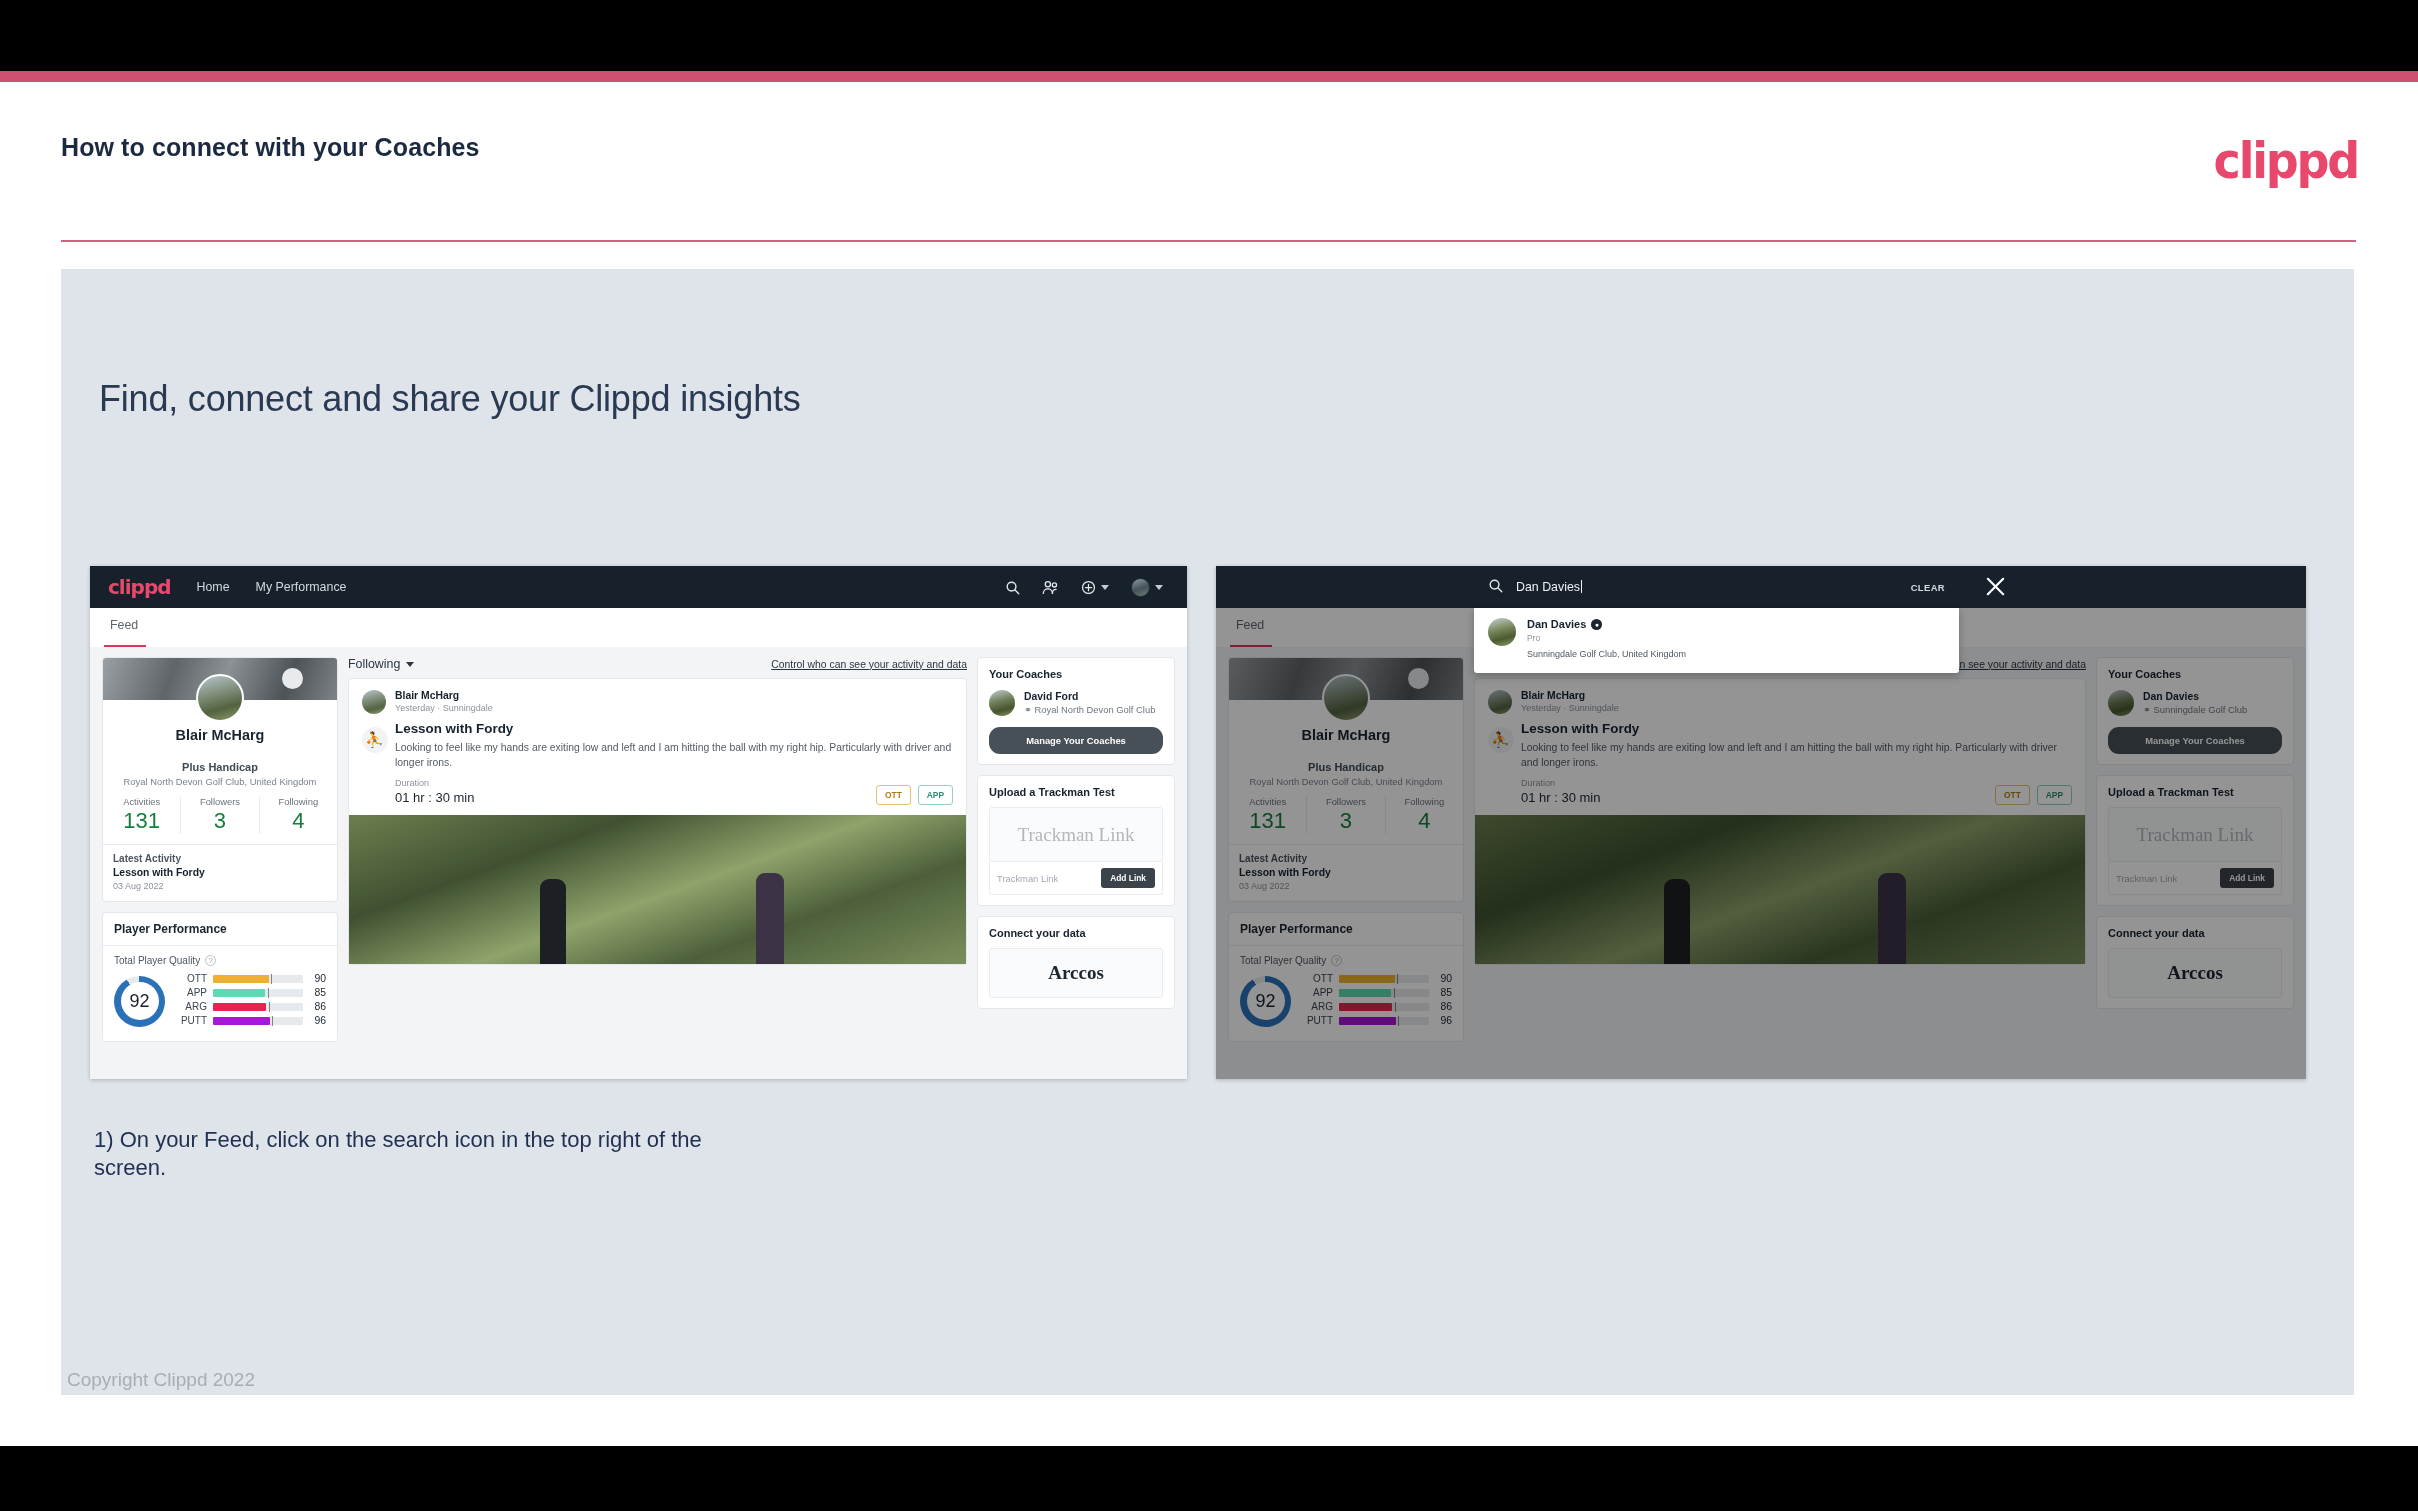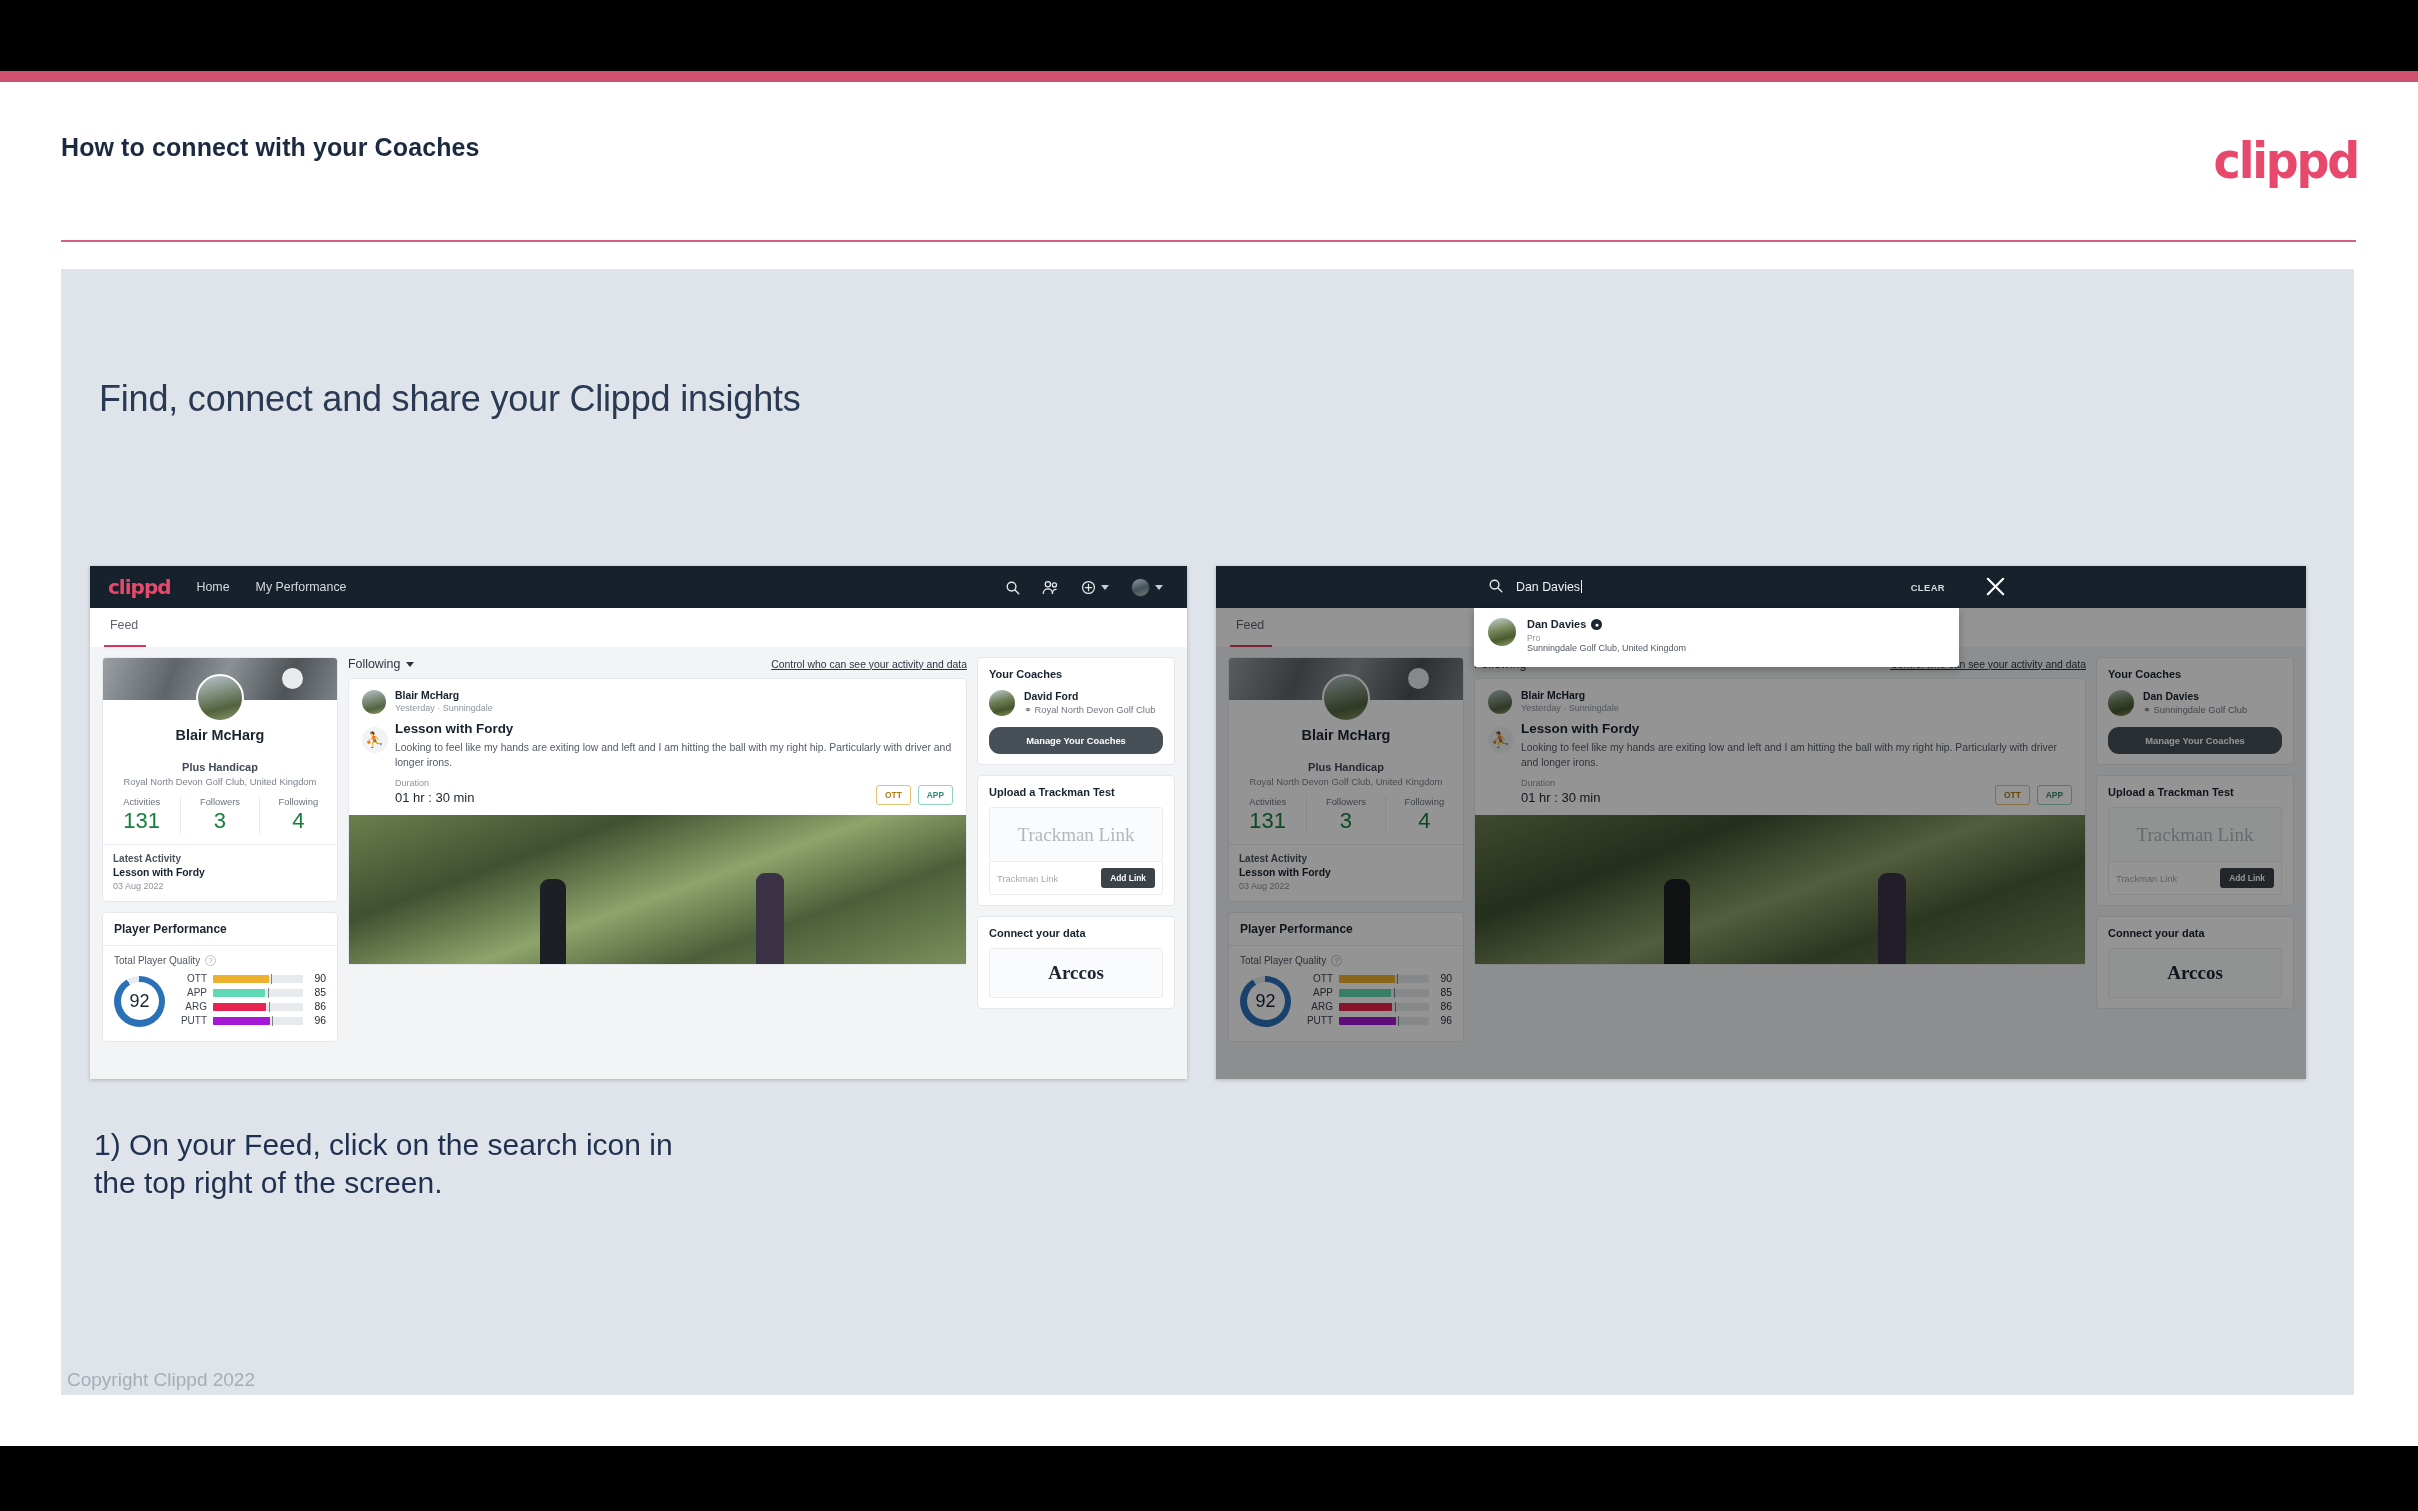--- a/index.html
+++ b/index.html
@@ -45,21 +45,21 @@
     font-size:36px; font-weight:400; color:#2a3a52; letter-spacing:-0.2px;
   }
 
   .copyright {
     position:absolute; left:67px; top:1369px;
     font-size:19px; color:#a8adb6; font-weight:400;
   }
 
   
   .caption {
-    position:absolute; font-size:30px; color:#1f3050;
+    position:absolute; font-size:22px; color:#1f3050;
     line-height:1.25; font-weight:400;
   }
   .caption-1 { left:94px;  top:1126px; width:614px; }
   .caption-2 { left:1216px; top:1122px; width:614px; }
 
   
   .shot {
     position:absolute; overflow:hidden; background:#fff;
     box-shadow:0 1px 4px rgba(0,0,0,.22);
   }
@@ -225,21 +225,21 @@
     background:#fff; border-radius:0 0 3px 3px; padding:10px 14px 14px;
     box-shadow:0 3px 9px rgba(0,0,0,.25);
   }
   .res-row { display:flex; gap:11px; align-items:flex-start; }
   .res-av { width:28px; height:28px; border-radius:50%; flex:none;
             background:linear-gradient(165deg,#c8d2d8 0%,#7b8a5e 40%,#4c5b2f 70%,#93a268 100%); }
   .res-name { font-size:11px; font-weight:700; color:#16222e; display:flex; align-items:center; gap:5px; }
   .verif { width:11px; height:11px; border-radius:50%; background:#1b2530; color:#fff;
            font-size:7px; line-height:11px; text-align:center; }
   .res-role { font-size:8.4px; color:#8d949d; margin-top:3px; }
-  .res-club { font-size:9px; color:#4f5862; margin-top:0; }
+  .res-club { font-size:9px; color:#4f5862; margin-top:6px; }
 </style>
 </head>
 <body>
 
 <div class="slide">
 
   <div class="bar-top"></div>
   <div class="bar-accent"></div>
   <div class="bar-bottom"></div>
 

